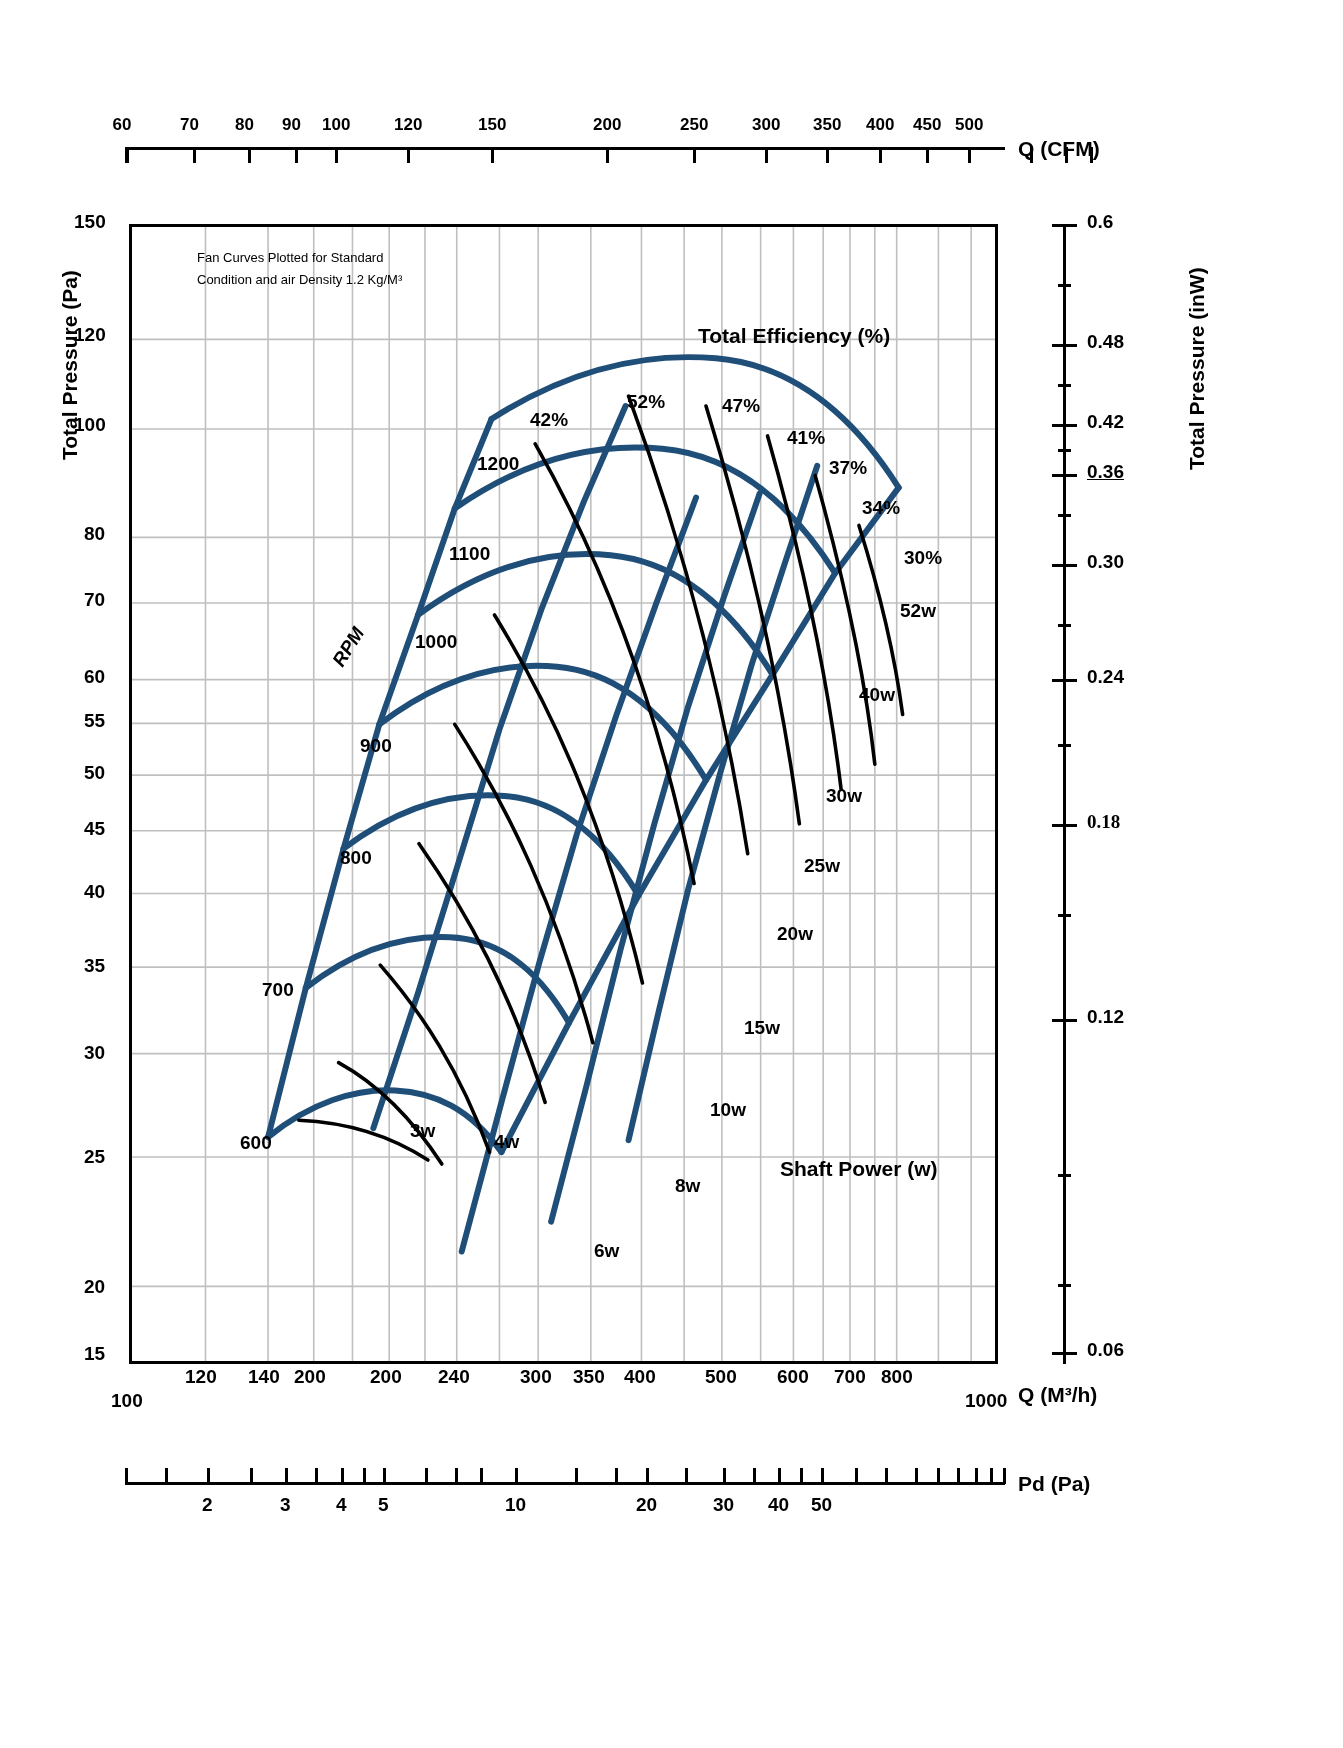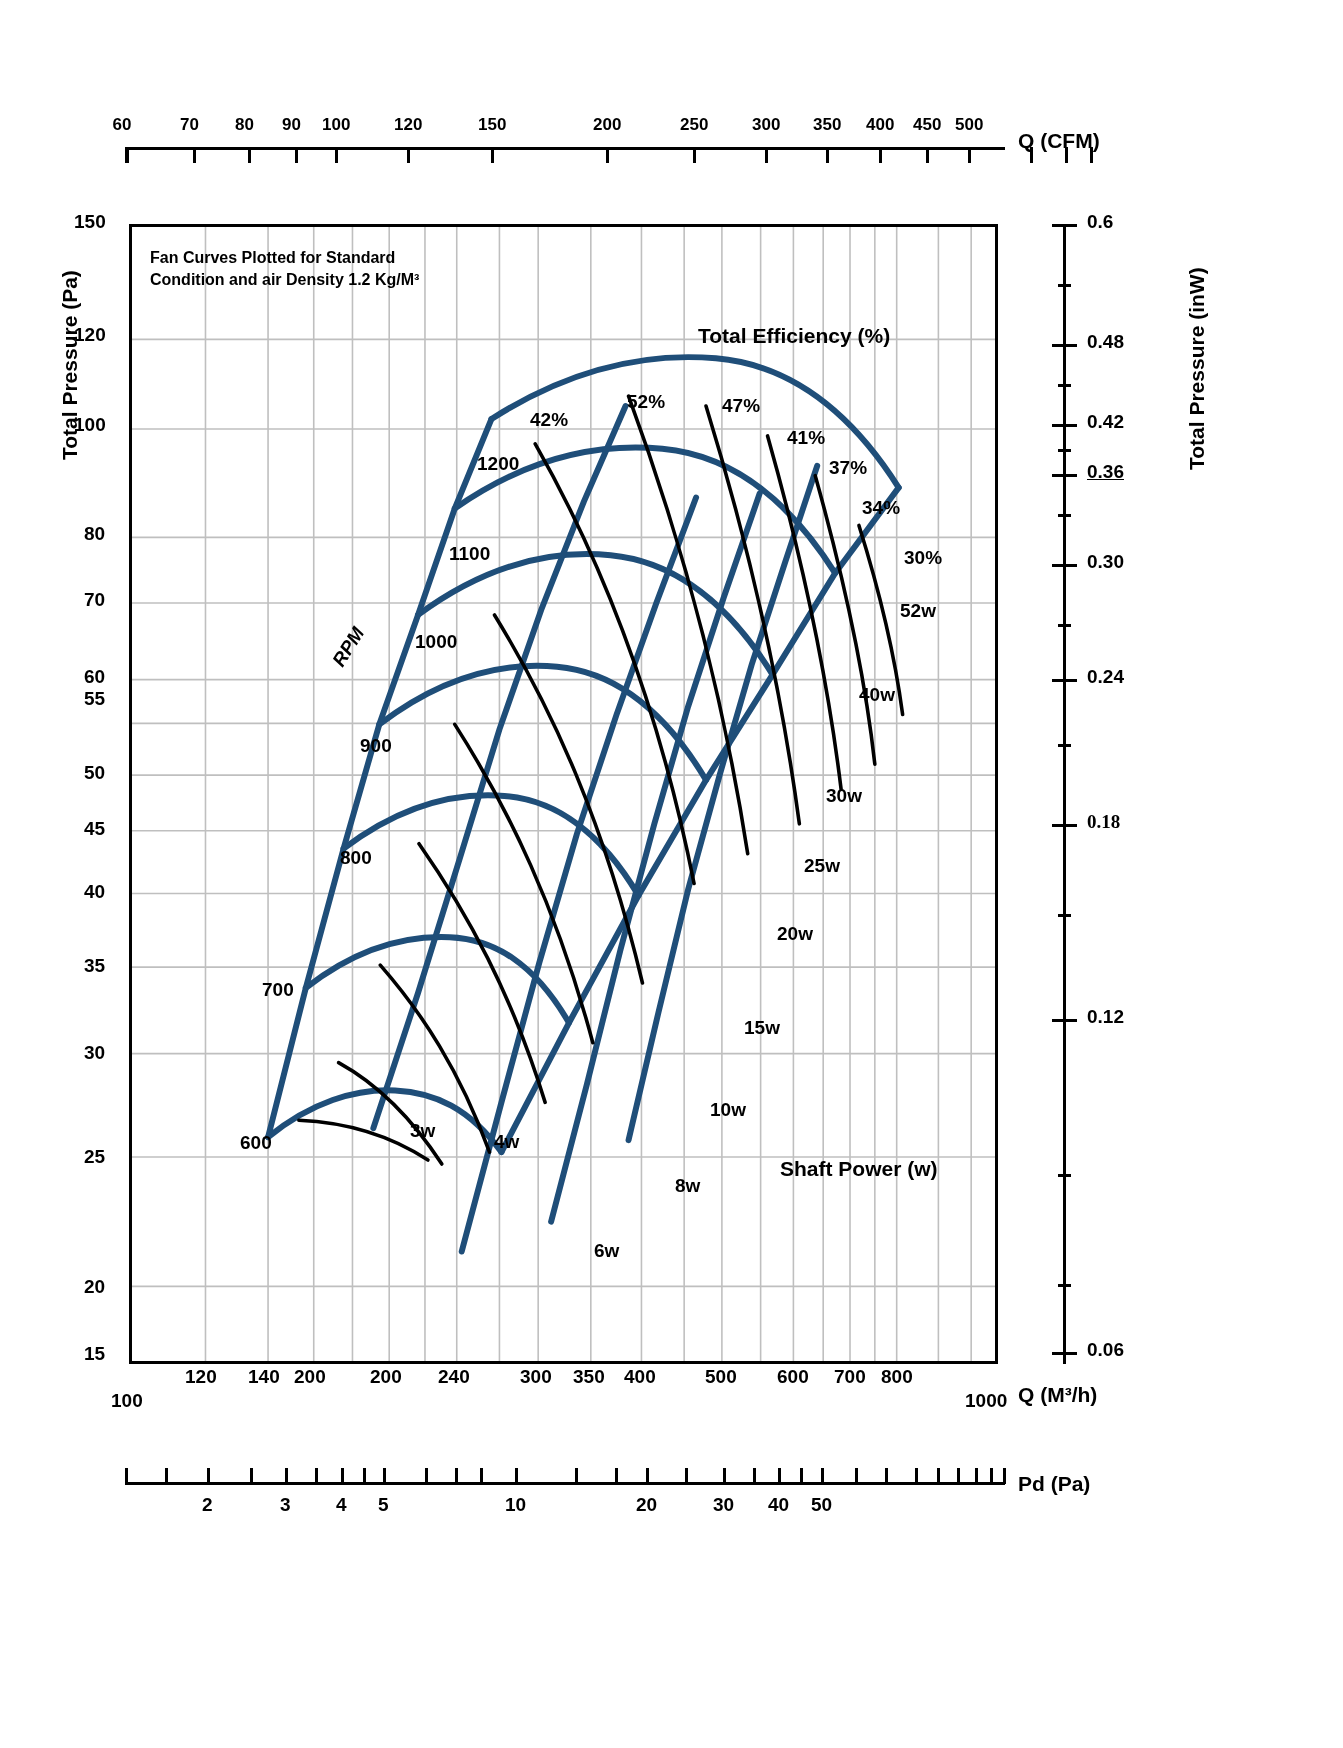--- a/index.html
+++ b/index.html
@@ -24,21 +24,21 @@
   #inw-axis{position:absolute;left:1063px;top:224px;width:3px;height:1140px;background:#000;}
   .tick-h{position:absolute;height:3px;background:#000;}
 
   
   #pd-axis{position:absolute;left:125px;top:1482px;width:880px;height:3px;background:#000;}
 
   
   .rot-left{position:absolute;transform:rotate(-90deg);transform-origin:left top;font-weight:bold;font-size:21px;white-space:nowrap;}
   .rot-right{position:absolute;transform:rotate(-90deg);transform-origin:left top;font-weight:bold;font-size:21px;white-space:nowrap;}
 
-  .note{position:absolute;font-size:16px;line-height:22px;font-weight:700;width:290px;text-align:justify;}
+  .note{position:absolute;font-size:13px;line-height:22px;font-weight:400;width:290px;text-align:justify;margin-left:47px;}
   .rpm-tag{position:absolute;font-size:19px;font-weight:bold;font-style:italic;transform:rotate(-58deg);transform-origin:left top;}
 </style>
 </head>
 <body>
 
 <div class="chart-root">
 
   <div id="cfm-axis"></div>
   <div id="cfm-ticks">
       <div class="tick-v" style="left: 125.5px; top: 147px; height: 16px;"></div>
@@ -69,31 +69,31 @@
       <div class="lbl md" style="left: 394px; top: 115px;">120</div>
       <div class="lbl md" style="left: 478px; top: 115px;">150</div>
       <div class="lbl md" style="left: 593px; top: 115px;">200</div>
       <div class="lbl md" style="left: 680px; top: 115px;">250</div>
       <div class="lbl md" style="left: 752px; top: 115px;">300</div>
       <div class="lbl md" style="left: 813px; top: 115px;">350</div>
       <div class="lbl md" style="left: 866px; top: 115px;">400</div>
       <div class="lbl md" style="left: 913px; top: 115px;">450</div>
       <div class="lbl md" style="left: 955px; top: 115px;">500</div>
     </div>
-  <div class="lbl xl" id="cfm-title" style="left:1018px;top:129px;">Q (CFM)</div>
+  <div class="lbl xl" id="cfm-title" style="left:1018px;top:137px;">Q (CFM)</div>
 
   <div class="rot-left" style="left:58px;top:460px;">Total Pressure (Pa)</div>
   <div id="left-labels">
       <div class="lbl lg" style="left: 74px; top: 211px;">150</div>
       <div class="lbl lg" style="left: 74px; top: 324px;">120</div>
       <div class="lbl lg" style="left: 74px; top: 414px;">100</div>
       <div class="lbl lg" style="left: 84px; top: 523px;">80</div>
       <div class="lbl lg" style="left: 84px; top: 589px;">70</div>
       <div class="lbl lg" style="left: 84px; top: 666px;">60</div>
-      <div class="lbl lg" style="left: 84px; top: 688px; text-align: right;">55</div>
+      <div class="lbl lg" style="left: 84px; top: 710px; text-align: right;">55</div>
       <div class="lbl lg" style="left: 84px; top: 762px;">50</div>
       <div class="lbl lg" style="left: 84px; top: 818px;">45</div>
       <div class="lbl lg" style="left: 84px; top: 881px;">40</div>
       <div class="lbl lg" style="left: 84px; top: 955px;">35</div>
       <div class="lbl lg" style="left: 84px; top: 1042px;">30</div>
       <div class="lbl lg" style="left: 84px; top: 1146px;">25</div>
       <div class="lbl lg" style="left: 84px; top: 1276px;">20</div>
       <div class="lbl lg" style="left: 84px; top: 1343px;">15</div>
     </div>
 

